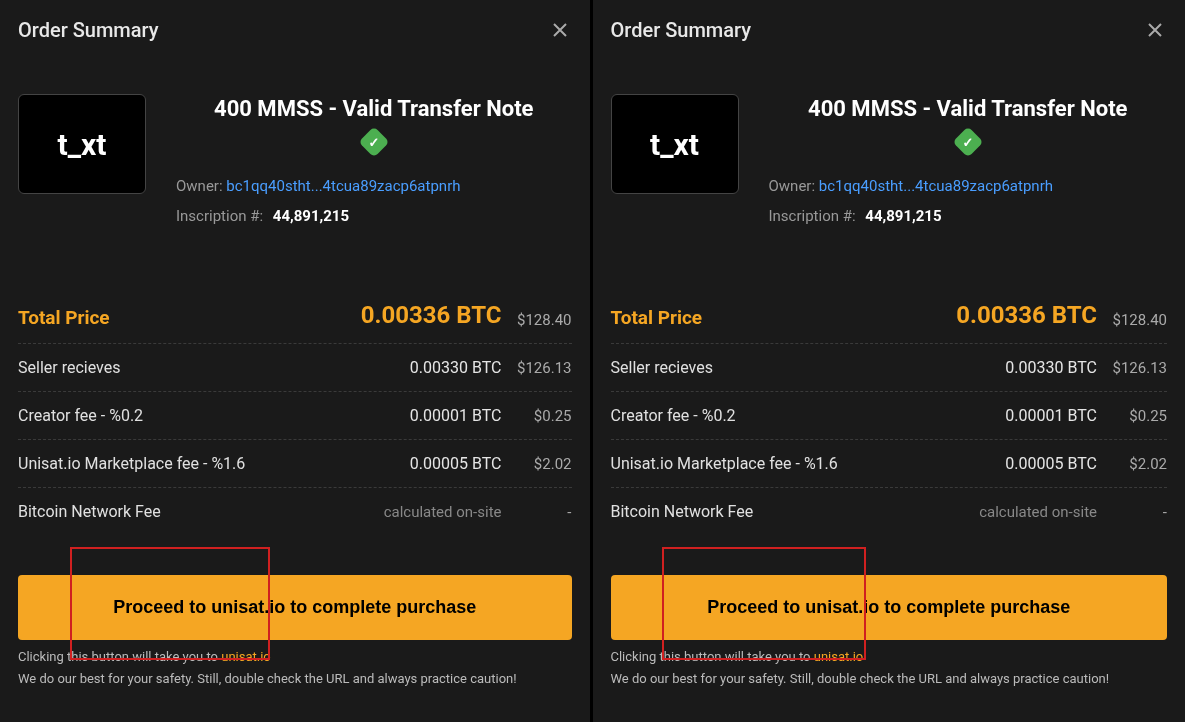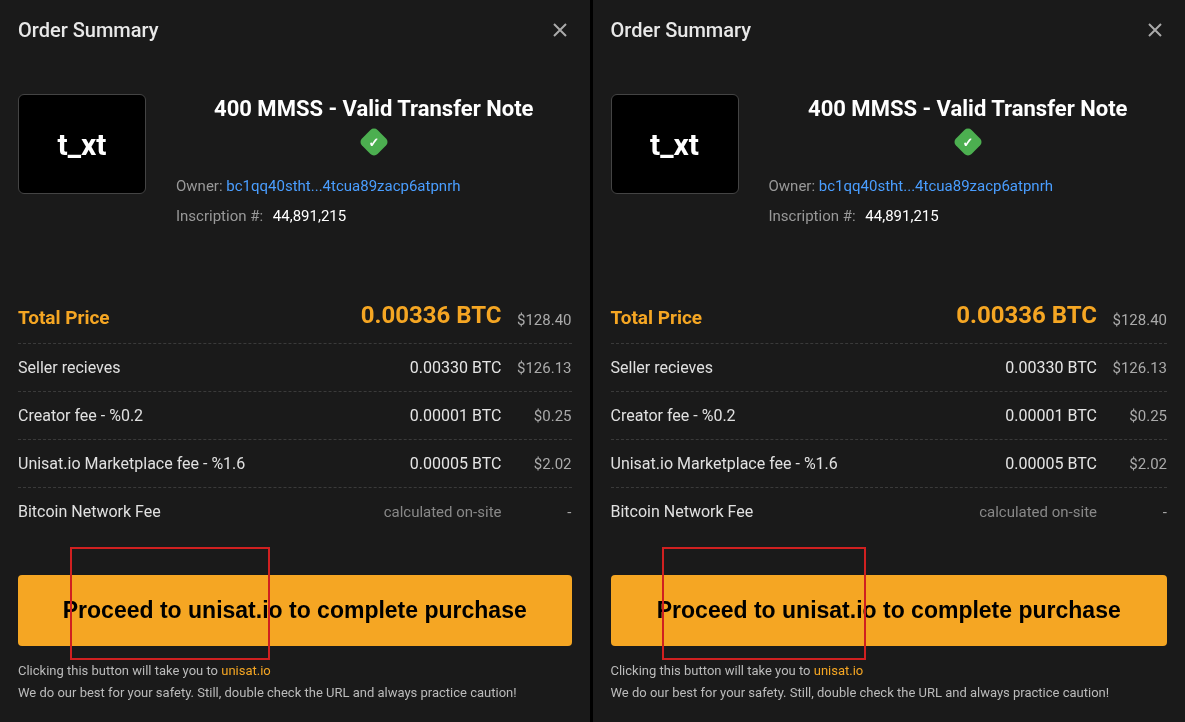--- a/index.html
+++ b/index.html
@@ -98,21 +98,21 @@
       font-size: 15px;
       color: #999;
       margin-bottom: 12px;
     }
     .meta-row .owner-link {
       color: #4a9eff;
       cursor: pointer;
     }
     .meta-row .meta-value {
       color: #fff;
-      font-weight: 400;
+      font-weight: 700;
       margin-left: 6px;
       margin-top: 25px;
     }
     .price-row {
       display: flex;
       align-items: flex-end;
       padding: 14px 0;
       border-bottom: 1px dashed #3a3a3a;
     }
     .price-row:last-of-type {
@@ -148,21 +148,21 @@
       text-align: right;
       font-size: 15px;
       color: #aaa;
     }
     .proceed-btn {
       width: 100%;
       background: #f5a623;
       color: #000;
       border: none;
       padding: 22px;
-      font-size: 23px;
+      font-size: 18px;
       font-weight: 700;
       border-radius: 4px;
       cursor: pointer;
       margin-top: 40px;
       position: relative;
     }
     .red-box {
       position: absolute;
       border: 2px solid #d02020;
       pointer-events: none;
@@ -175,21 +175,21 @@
     }
     .red-box-right {
       left: 662px;
       top: 547px;
       width: 204px;
       height: 113px;
     }
     .footer-text {
       font-size: 13px;
       color: #bbb;
-      margin-top: 14px;
+      margin-top: 6px;
       line-height: 1.7;
     }
     .footer-link {
       color: #f5a623;
       cursor: pointer;
     }
     .prices-container {
       margin-top: 0;
     }
   </style>

